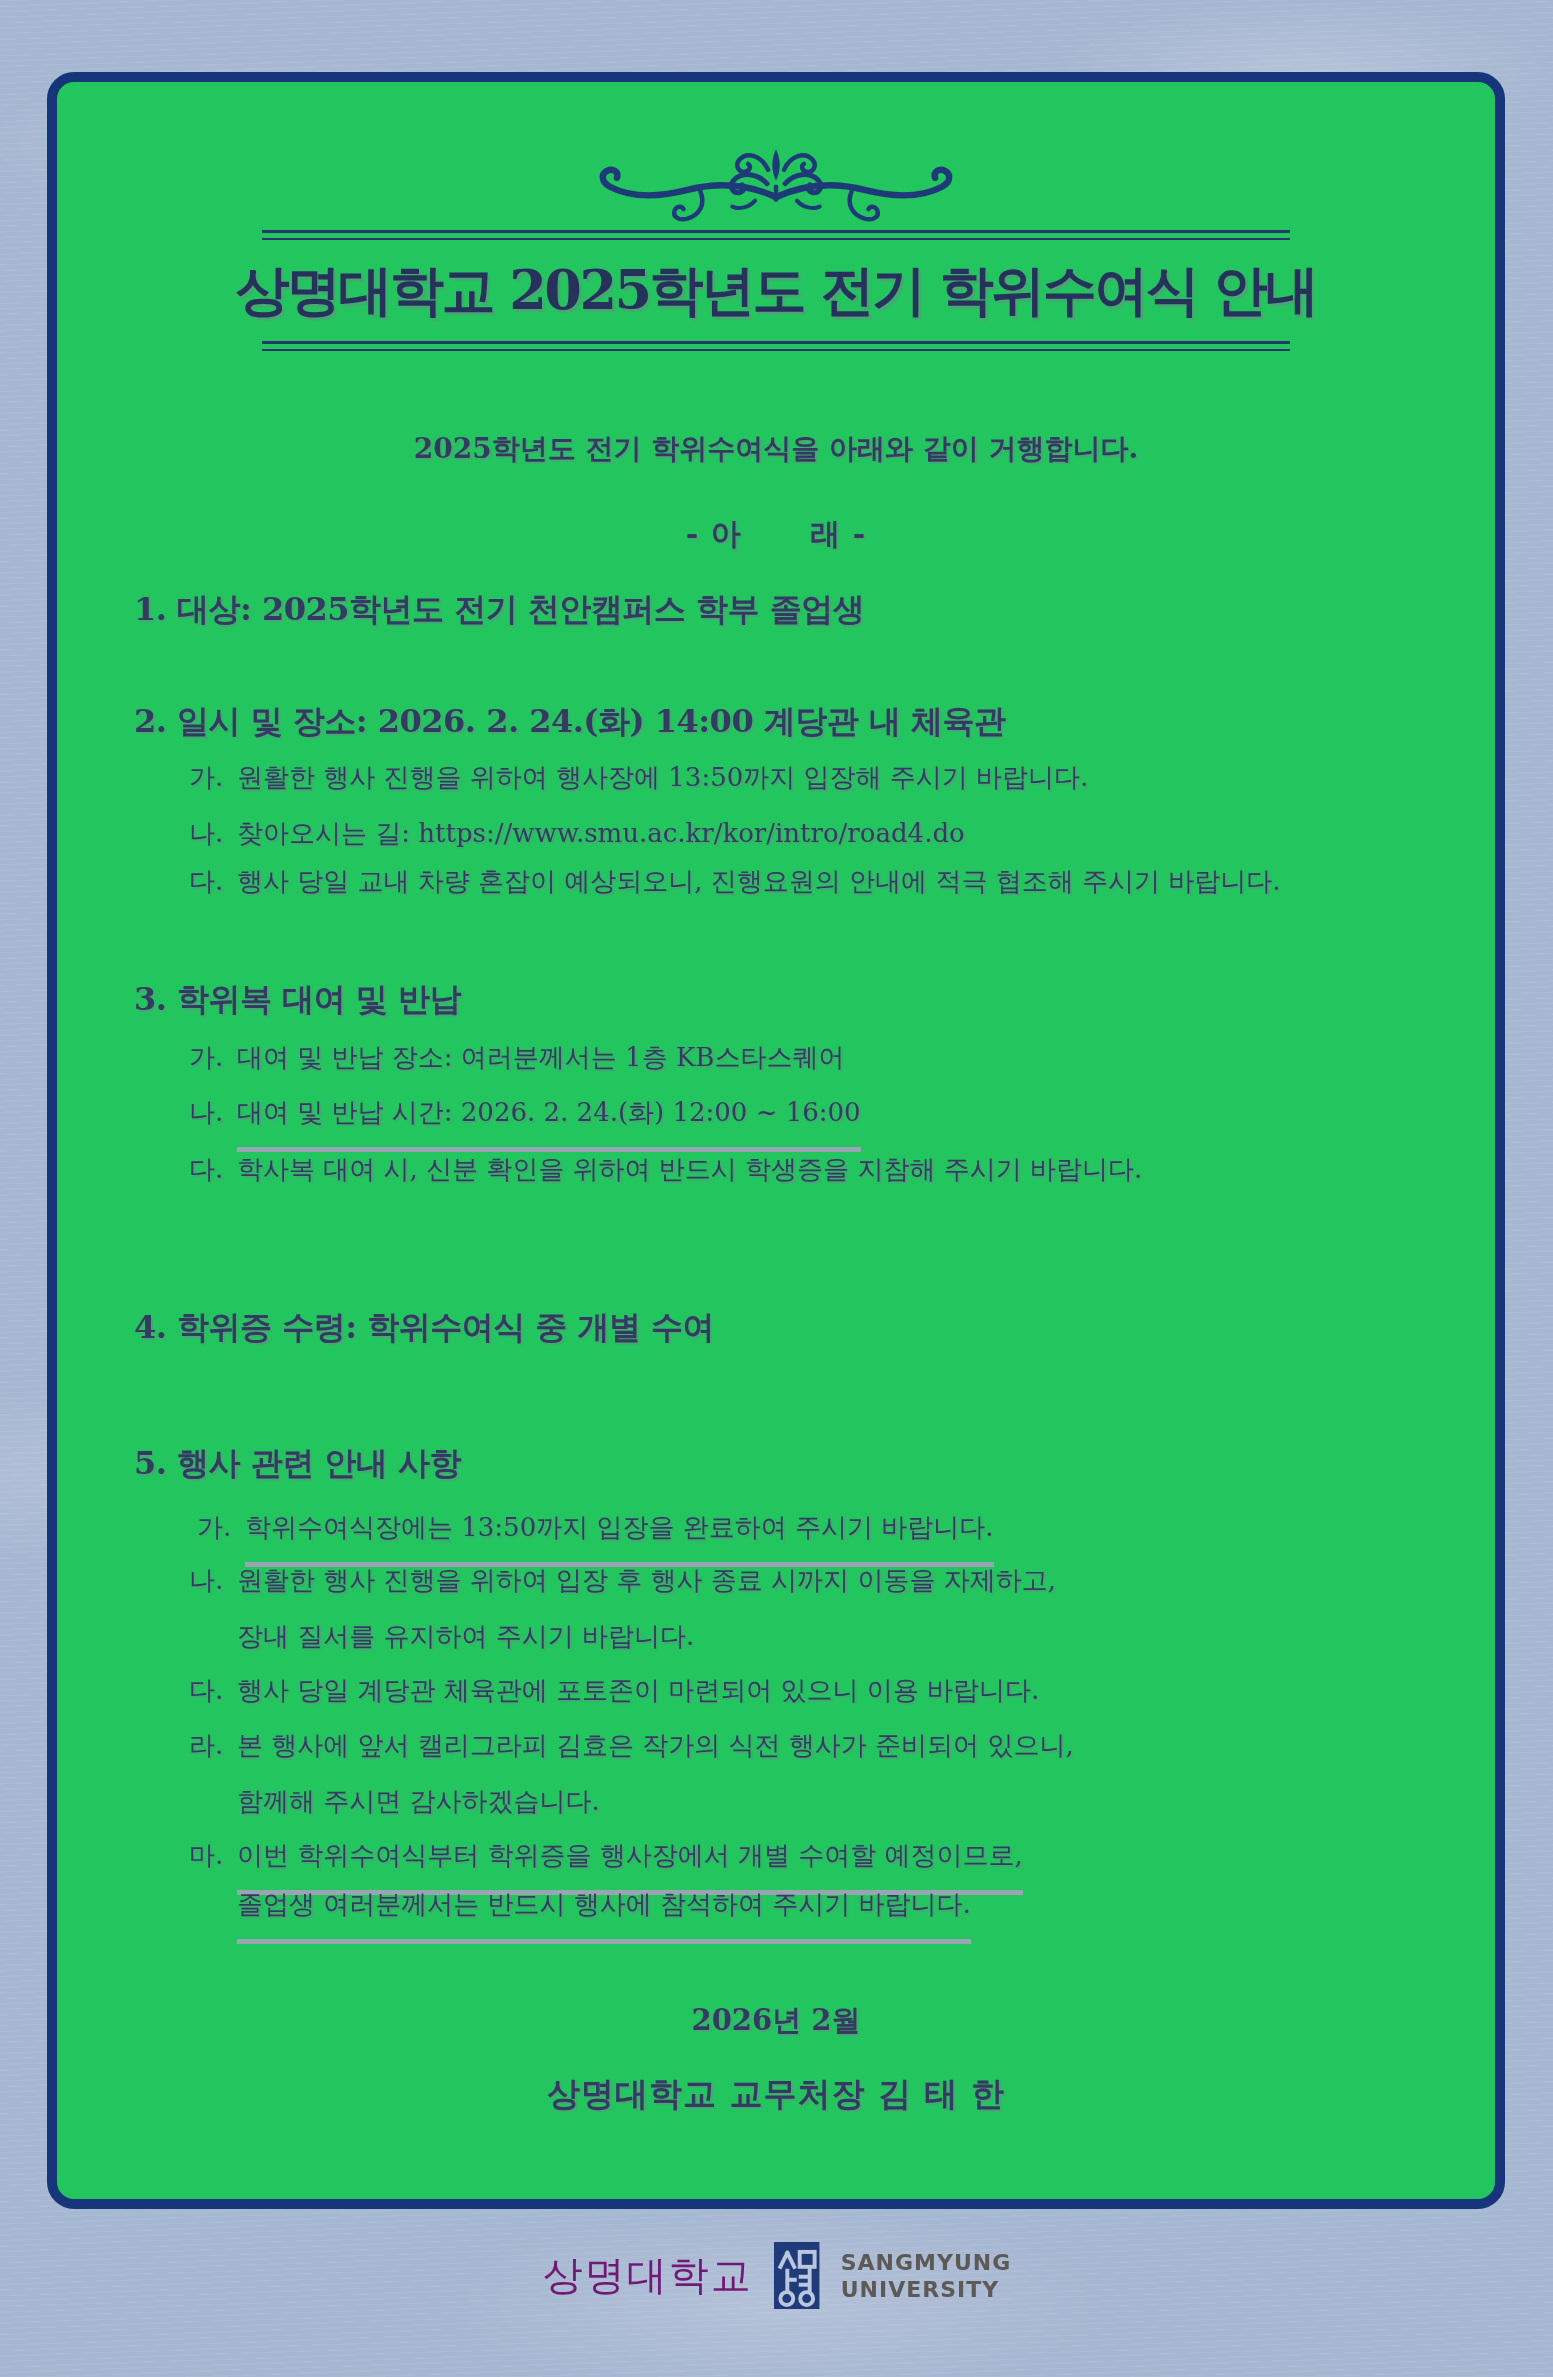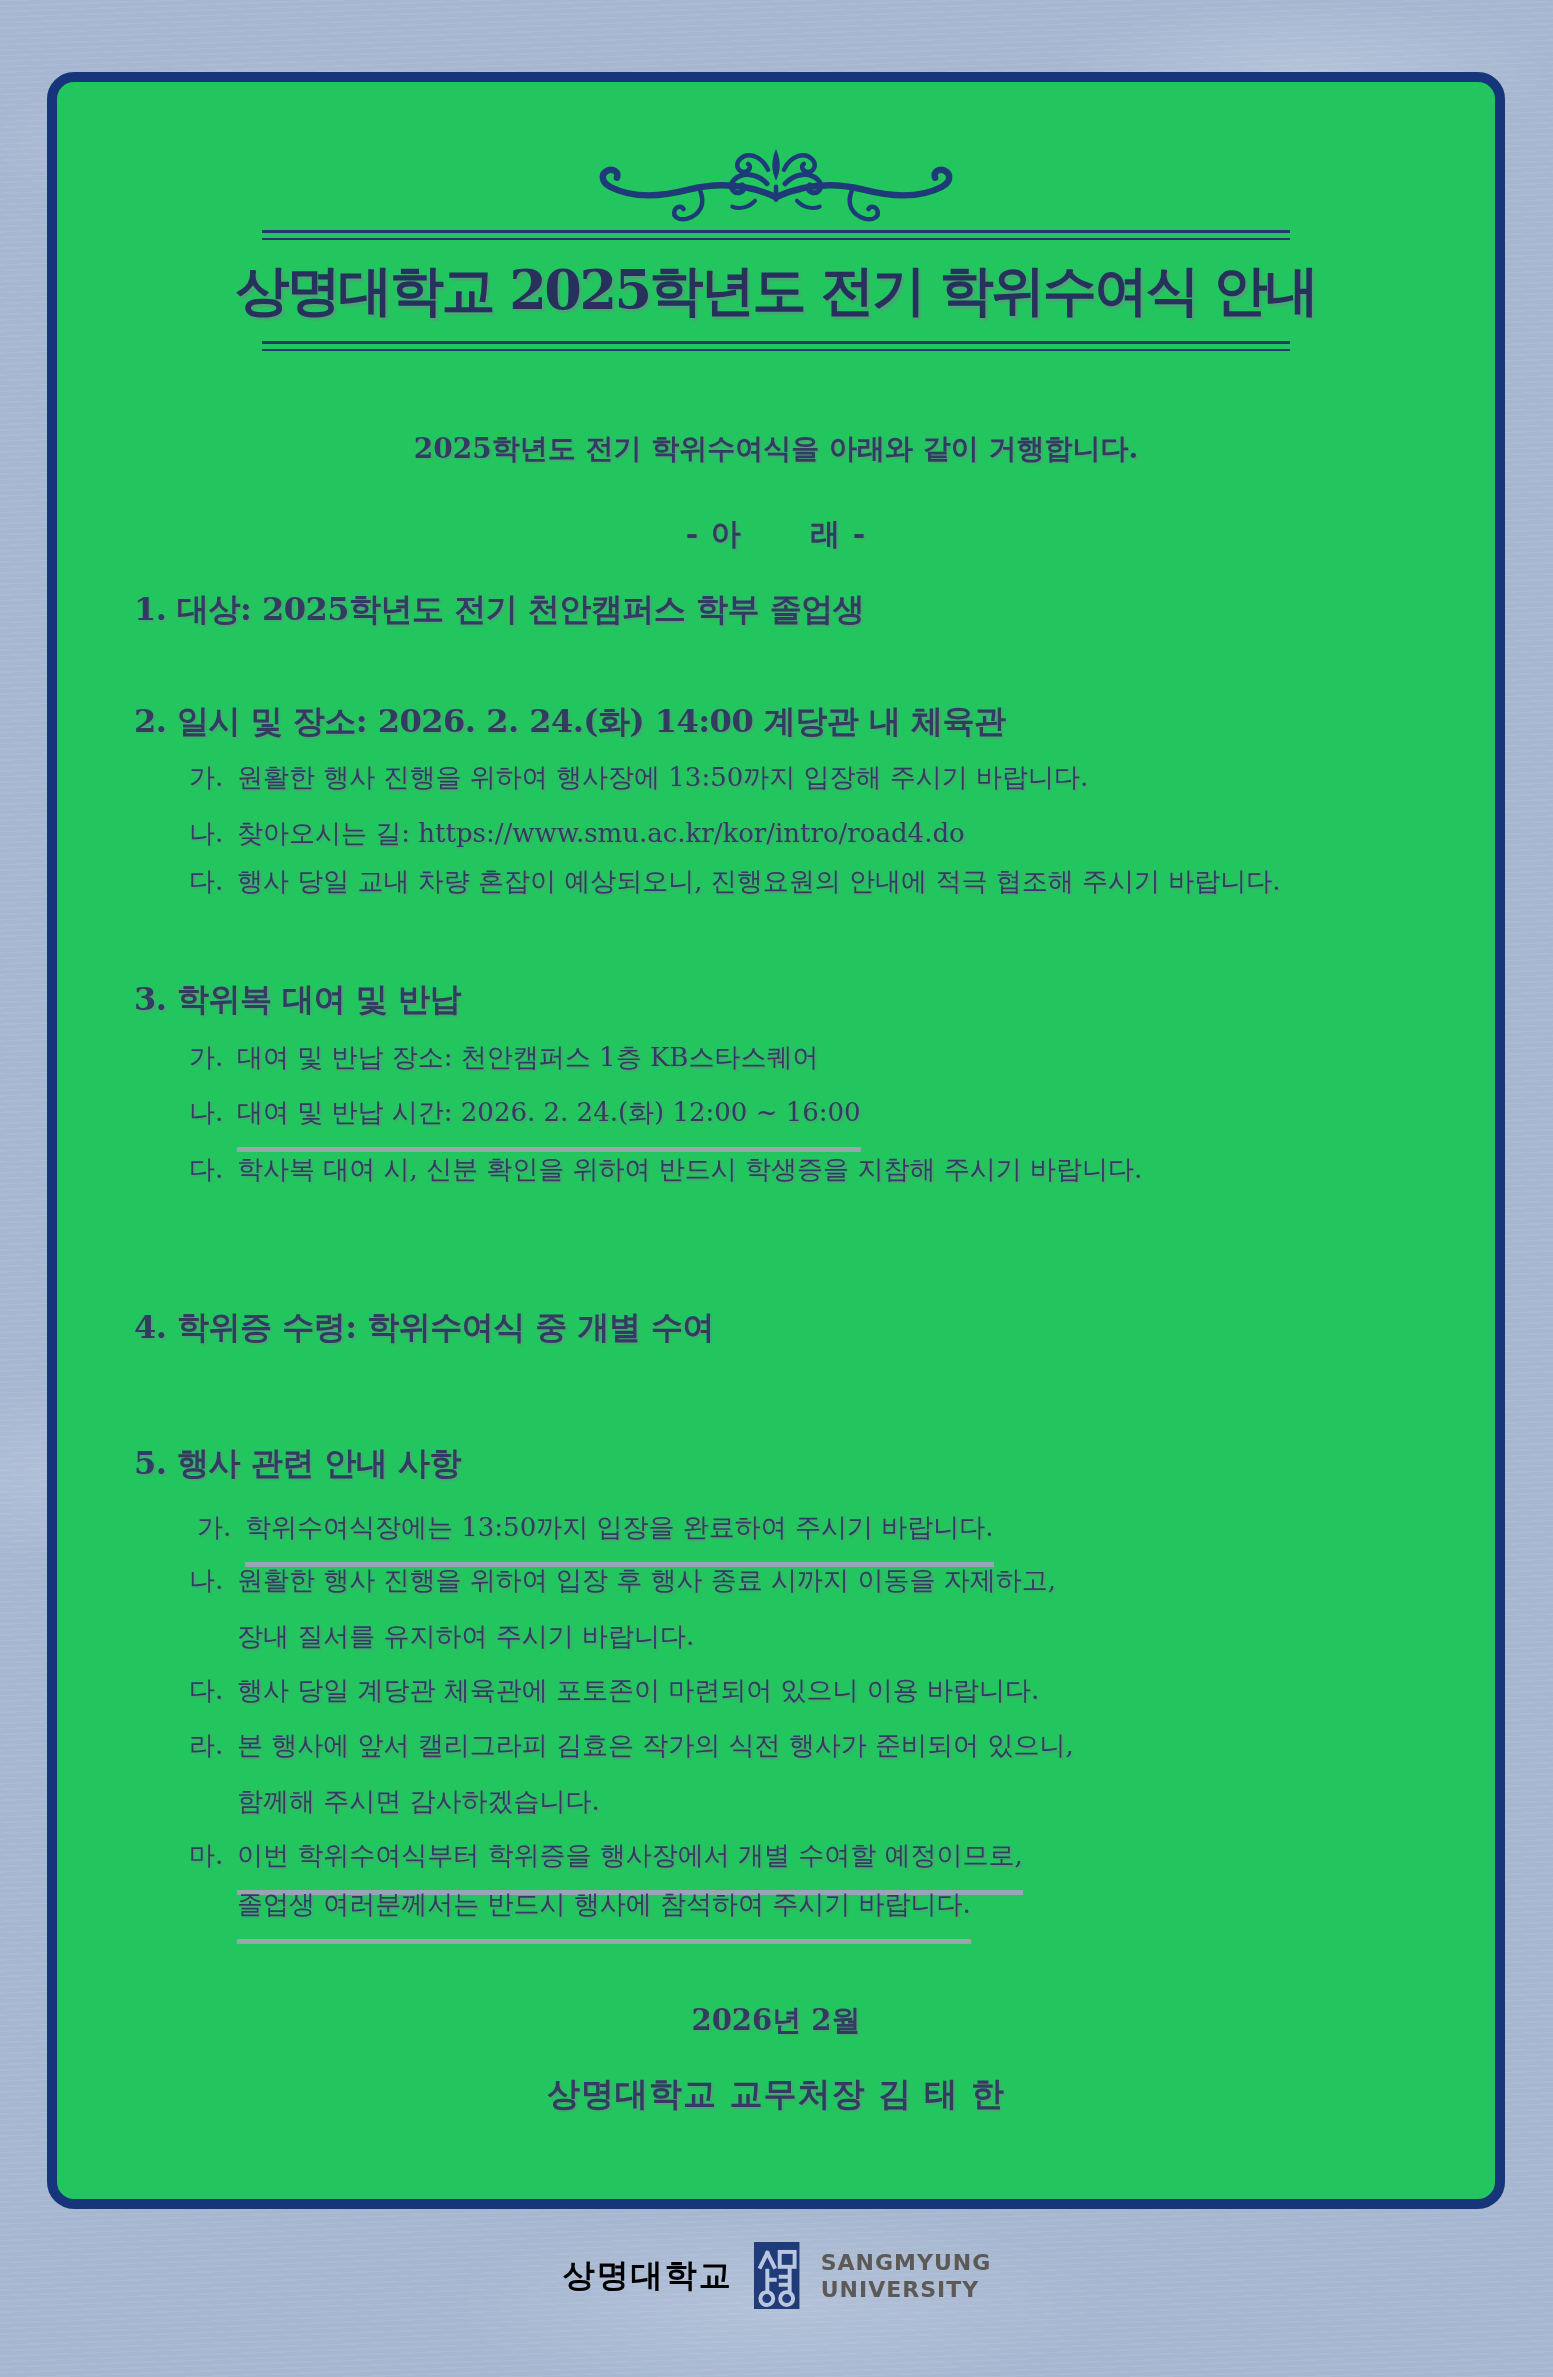--- a/index.html
+++ b/index.html
@@ -47,21 +47,21 @@
   .cont-left{left:180px;}
   .head-left{left:77px;}
   .ul{display:inline-block;border-bottom:5px solid #9aa4b2;padding-bottom:18px;}
   .footer-date{font-size:29px;line-height:37px;font-weight:bold;}
   .footer-sig{font-size:33px;line-height:42px;font-weight:bold;letter-spacing:1px;}
   .logo{
     position:absolute;top:2242px;left:50%;transform:translateX(-50%);
     display:flex;align-items:center;gap:21px;
     font-family:"DejaVu Sans","Liberation Sans",sans-serif;
   }
-  .logo-kr{font-size:32px;font-weight:bold;color:#000000;letter-spacing:2px;}
+  .logo-kr{font-size:40px;font-weight:normal;color:#701a75;letter-spacing:2px;}
   .logo-en{font-size:22px;font-weight:bold;color:#5c5956;letter-spacing:1px;line-height:27px;}
 </style>
 </head>
 <body>
 
 <div class="card">
 
   <svg class="abs centered" style="top:59px;" width="388" height="87" viewBox="0 0 780 175" aria-hidden="true">
     <g fill="none" stroke="#1e3a78" stroke-linecap="round">
       <path d="M390 16 C380 40 380 58 390 80 C400 58 400 40 390 16 Z" fill="#1e3a78" stroke="none"></path>
@@ -99,21 +99,21 @@
   </div>
   <div class="abs sub-left sub-item navy shadowed" style="top:735px;">
     <span class="lbl">나.</span><span>찾아오시는 길: https://www.smu.ac.kr/kor/intro/road4.do</span>
   </div>
   <div class="abs sub-left sub-item navy shadowed" style="top:783px;">
     <span class="lbl">다.</span><span>행사 당일 교내 차량 혼잡이 예상되오니, 진행요원의 안내에 적극 협조해 주시기 바랍니다.</span>
   </div>
 
   <div class="abs head-left sec-heading navy shadowed" style="top:896px;">3. 학위복 대여 및 반납</div>
   <div class="abs sub-left sub-item navy shadowed" style="top:959px;">
-    <span class="lbl">가.</span><span>대여 및 반납 장소: 천안캠퍼스 1층 KB스타스퀘어</span>
+    <span class="lbl">가.</span><span>대여 및 반납 장소: 여러분께서는 1층 KB스타스퀘어</span>
   </div>
   <div class="abs sub-left sub-item navy shadowed" style="top:1014px;">
     <span class="lbl">나.</span><span class="ul">대여 및 반납 시간: 2026. 2. 24.(화) 12:00 ~ 16:00</span>
   </div>
   <div class="abs sub-left sub-item navy shadowed" style="top:1071px;">
     <span class="lbl">다.</span><span>학사복 대여 시, 신분 확인을 위하여 반드시 학생증을 지참해 주시기 바랍니다.</span>
   </div>
 
   <div class="abs head-left sec-heading navy shadowed" style="top:1224px;">4. 학위증 수령: 학위수여식 중 개별 수여</div>
 

